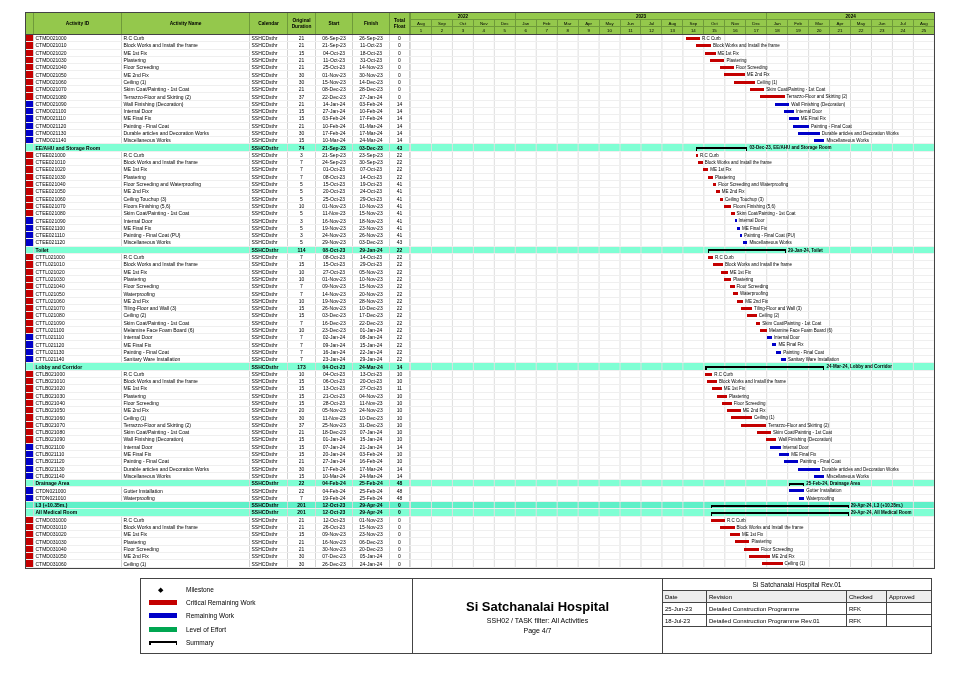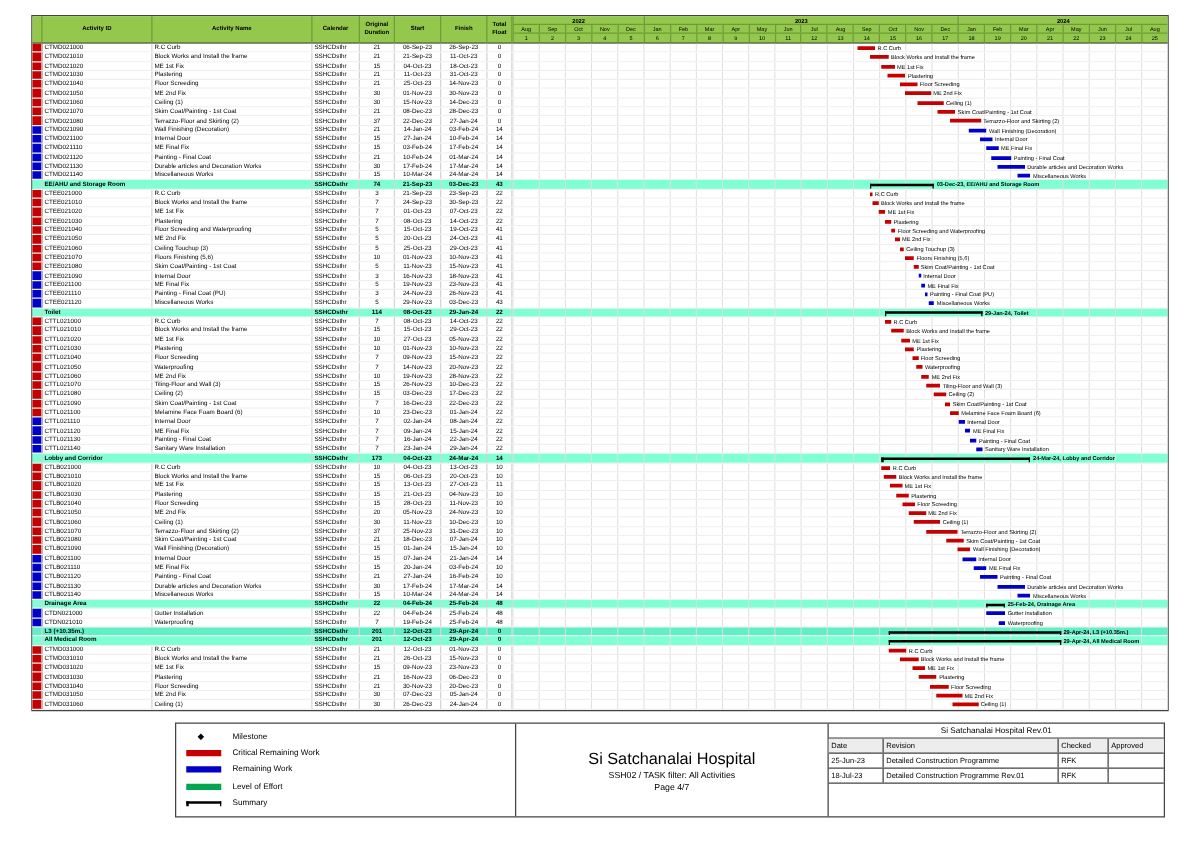--- a/index.html
+++ b/index.html
@@ -37,21 +37,21 @@
   .lsymwrap{width:30px;display:flex;align-items:center}
   .ldiamond{font-size:7px;line-height:7px;margin-left:9px}
   .lbar{width:28px;height:5px}
   .lsum{position:relative;width:28px;height:6px}
   .lsum .b{position:absolute;left:0;right:0;top:1.5px;height:2px;background:#000}
   .lsum::before,.lsum::after{content:"";position:absolute;top:1.5px;width:1.5px;height:4.5px;background:#000}
   .lsum::before{left:0}
   .lsum::after{right:0}
   .llabel{font-size:6.5px}
   .titleblock{flex:1;border-right:1px solid #444;display:flex;flex-direction:column;align-items:center;justify-content:center;gap:3px;text-align:center}
-  .t1{font-size:13px;font-weight:normal}
+  .t1{font-size:13px;font-weight:bold}
   .t2,.t3{font-size:7px}
   .revbox{width:268px;display:flex;flex-direction:column;font-size:6px}
   .rev-title{height:12px;line-height:12px;text-align:center;border-bottom:1px solid #444;font-size:6.5px}
   .rev-row{display:flex;border-bottom:1px solid #444;height:12px}
   .rev-head{background:#ededed}
   .rev-cell{border-right:1px solid #444;padding:0 2px;display:flex;align-items:center;overflow:hidden;white-space:nowrap}
   .rev-cell:last-child{border-right:none}
   .rc0{width:44px;flex:0 0 44px}.rc1{flex:1}.rc2{width:40px;flex:0 0 40px}.rc3{width:44px;flex:0 0 44px}
   .rev-fill{flex:1}
 </style>

